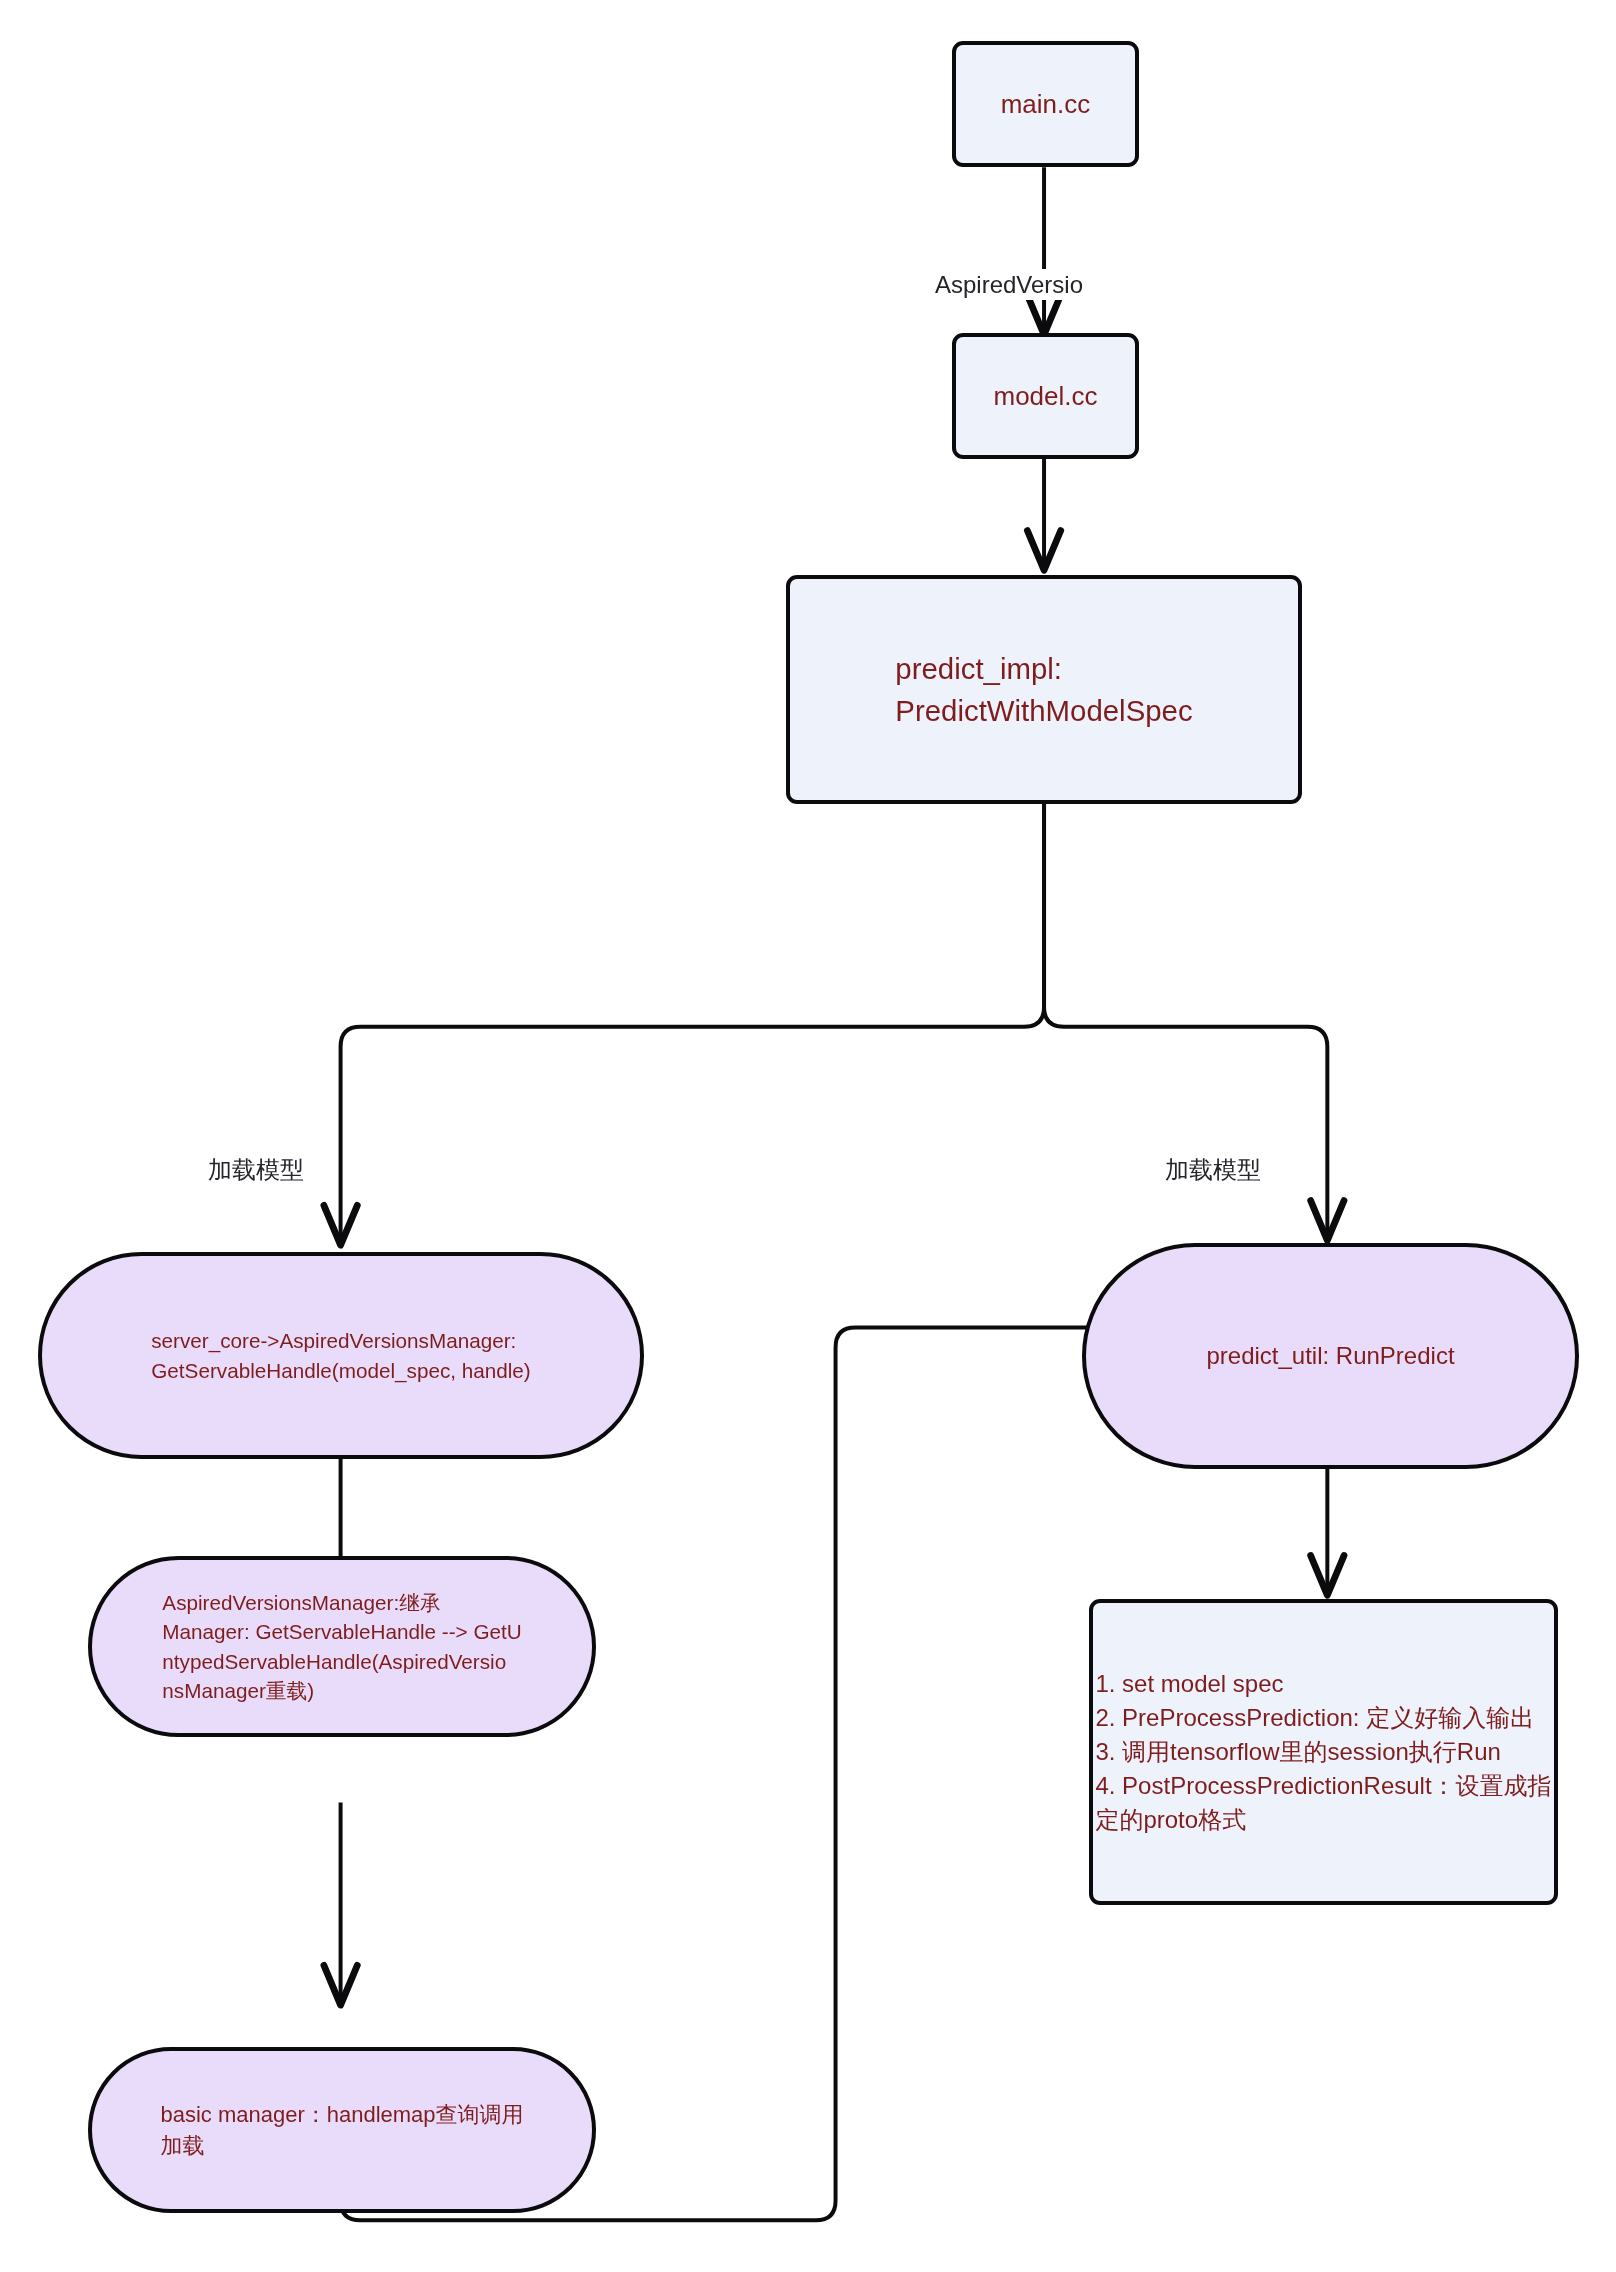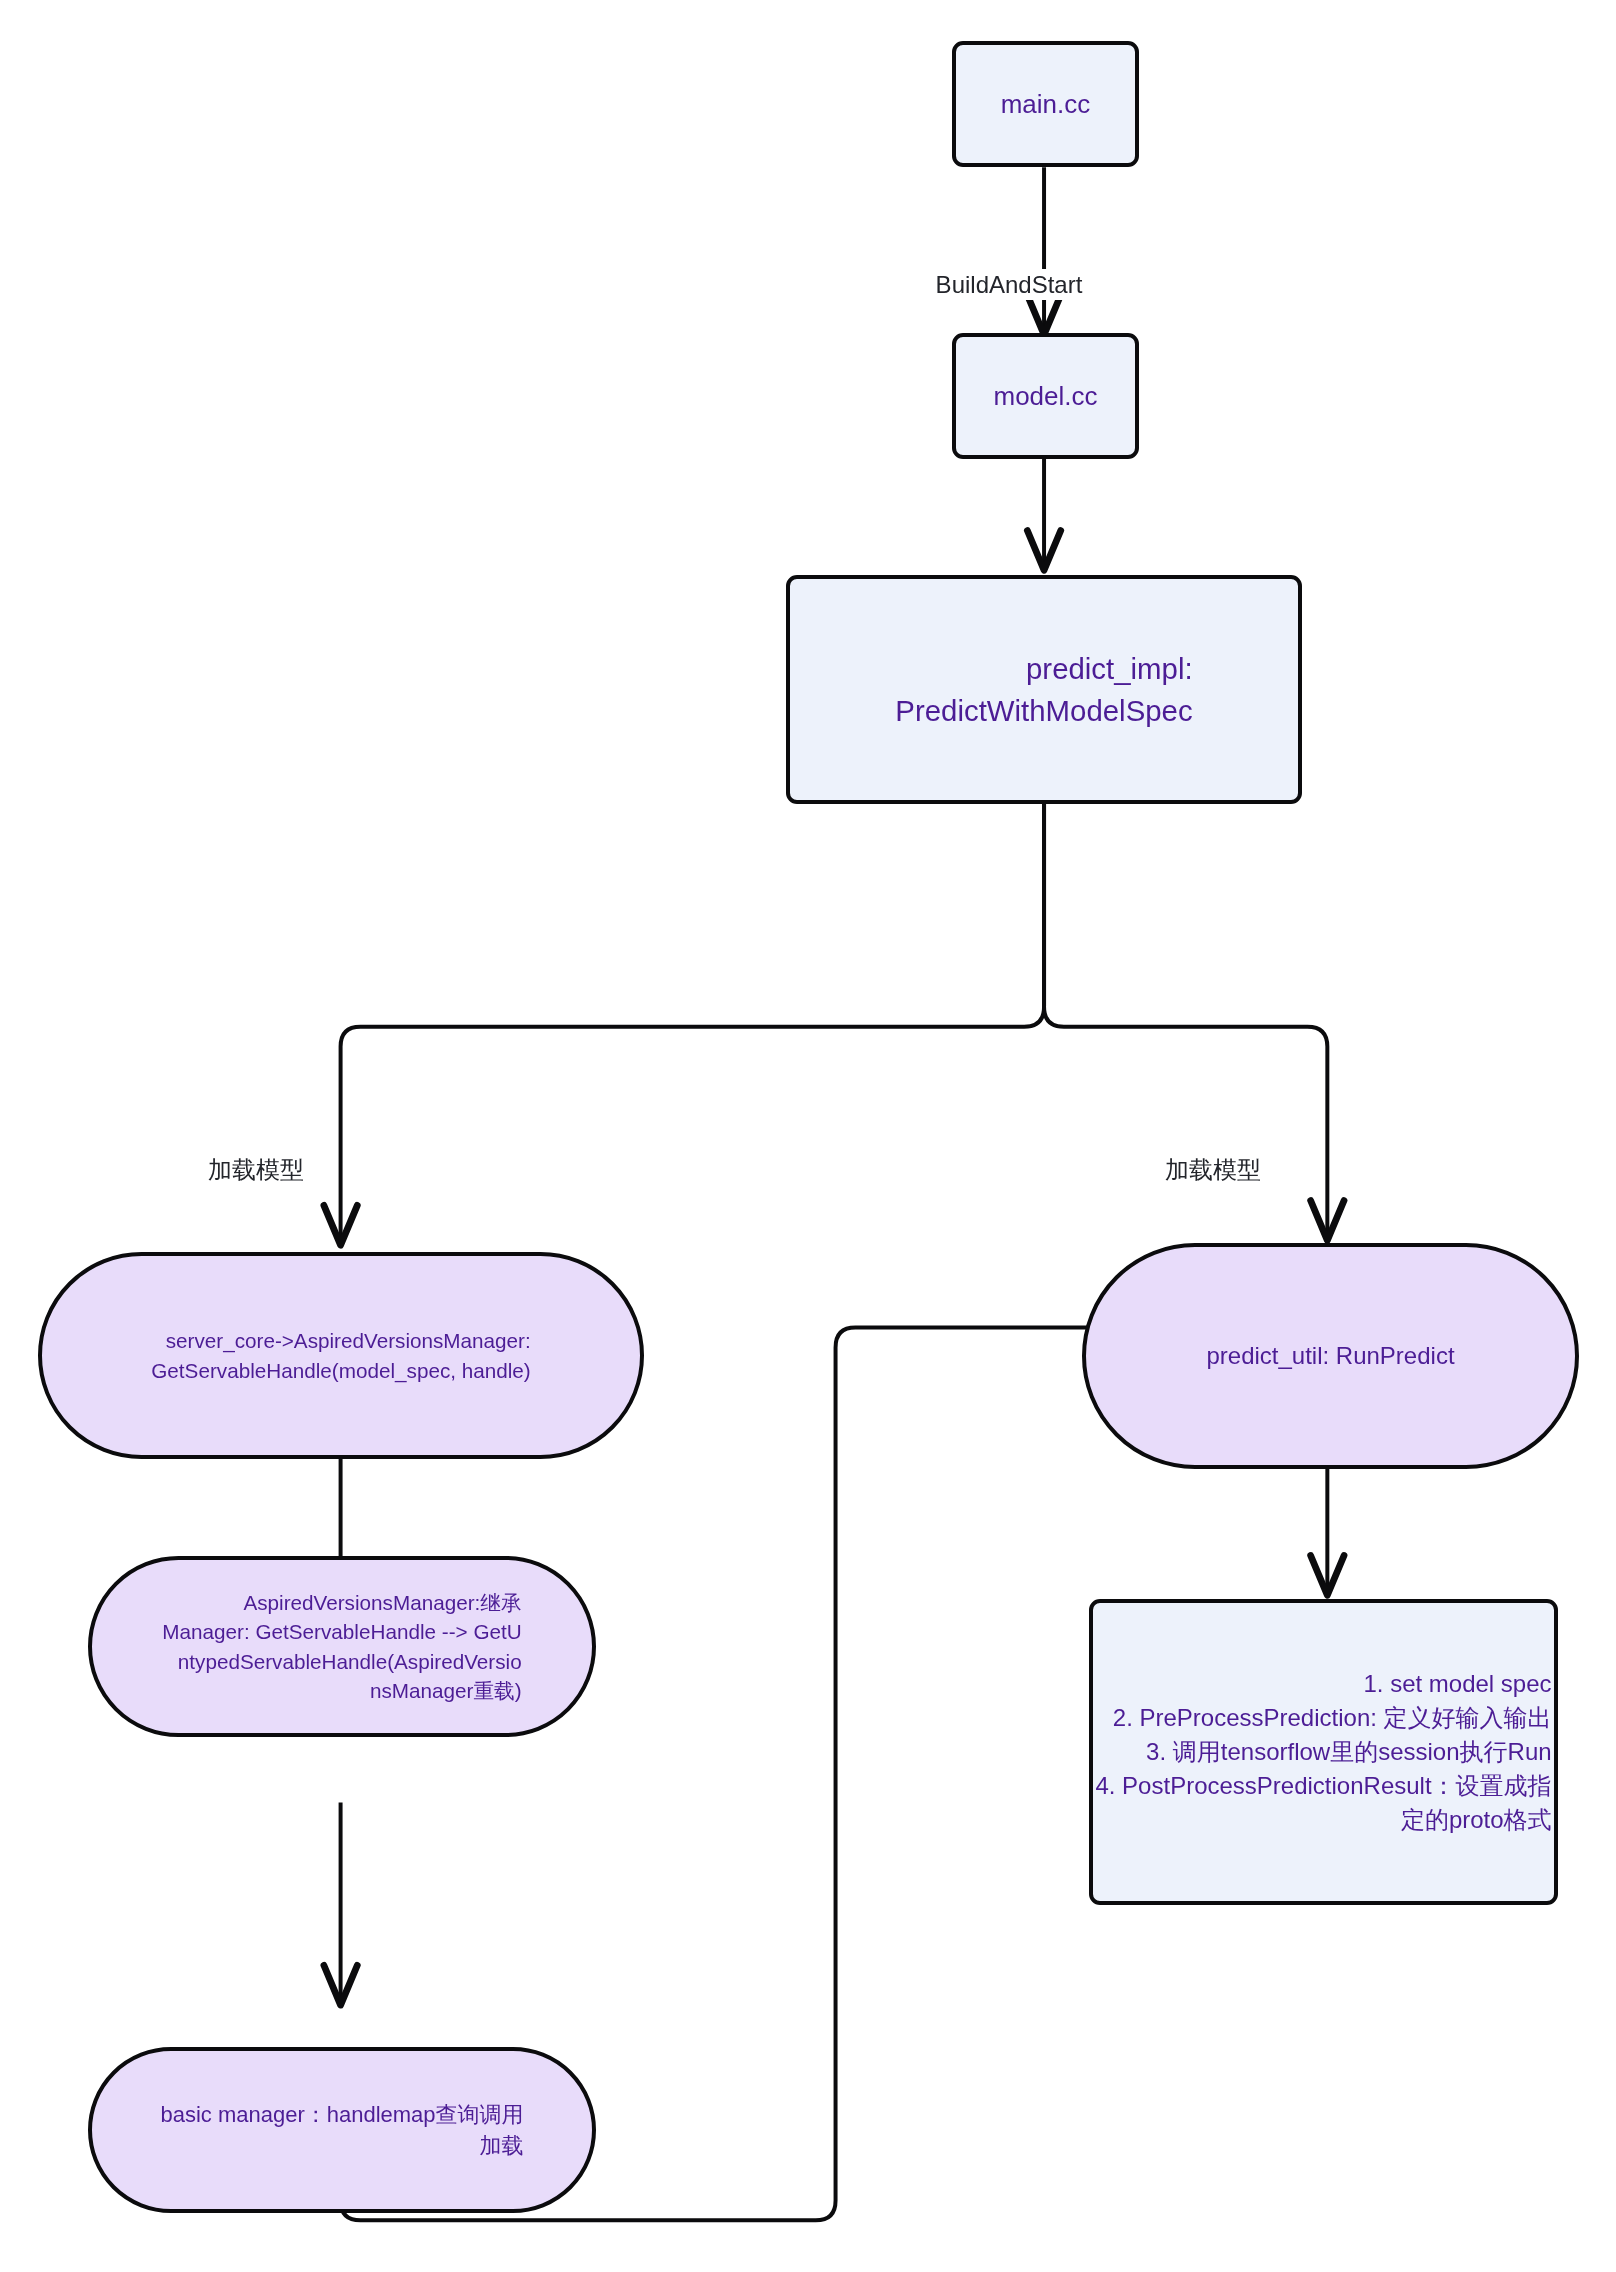--- a/index.html
+++ b/index.html
@@ -30,22 +30,22 @@
     stroke-width: 5;
     stroke-linecap: butt;
     stroke-linejoin: round;
   }
   .node {
     position: absolute;
     box-sizing: border-box;
     display: flex;
     align-items: center;
     justify-content: center;
-    text-align: right;
-    color: #4c1d95;
+    text-align: left;
+    color: #7f1d1d;
     border: 4px solid #0b0b0d;
     z-index: 2;
   }
   .node .node-label {
     display: block;
     white-space: pre-line;
     line-height: 1.42;
   }
   .node-rect {
     background: #edf2fb;
@@ -133,21 +133,21 @@
 
   <div class="node node-rect fs-30" style="left:1089px; top:1599px; width:469px; height:306px;">
     <span class="node-label">1. set model spec
 2. PreProcessPrediction: 定义好输入输出
 3. 调用tensorflow里的session执行Run
 4. PostProcessPredictionResult：设置成指
 定的proto格式</span>
   </div>
 
   <div class="edge-label fs-30" style="left:1009px; top:269px; transform:translateX(-50%);">
-    <span>BuildAndStart</span>
+    <span>AspiredVersio</span>
   </div>
 
   <div class="edge-label fs-30" style="left:226px; top:1152px; transform:translateX(-50%);margin-left:30px;">
     <span>加载模型</span>
   </div>
 
   <div class="edge-label fs-30" style="left:1213px; top:1152px; transform:translateX(-50%);">
     <span>加载模型</span>
   </div>
 

